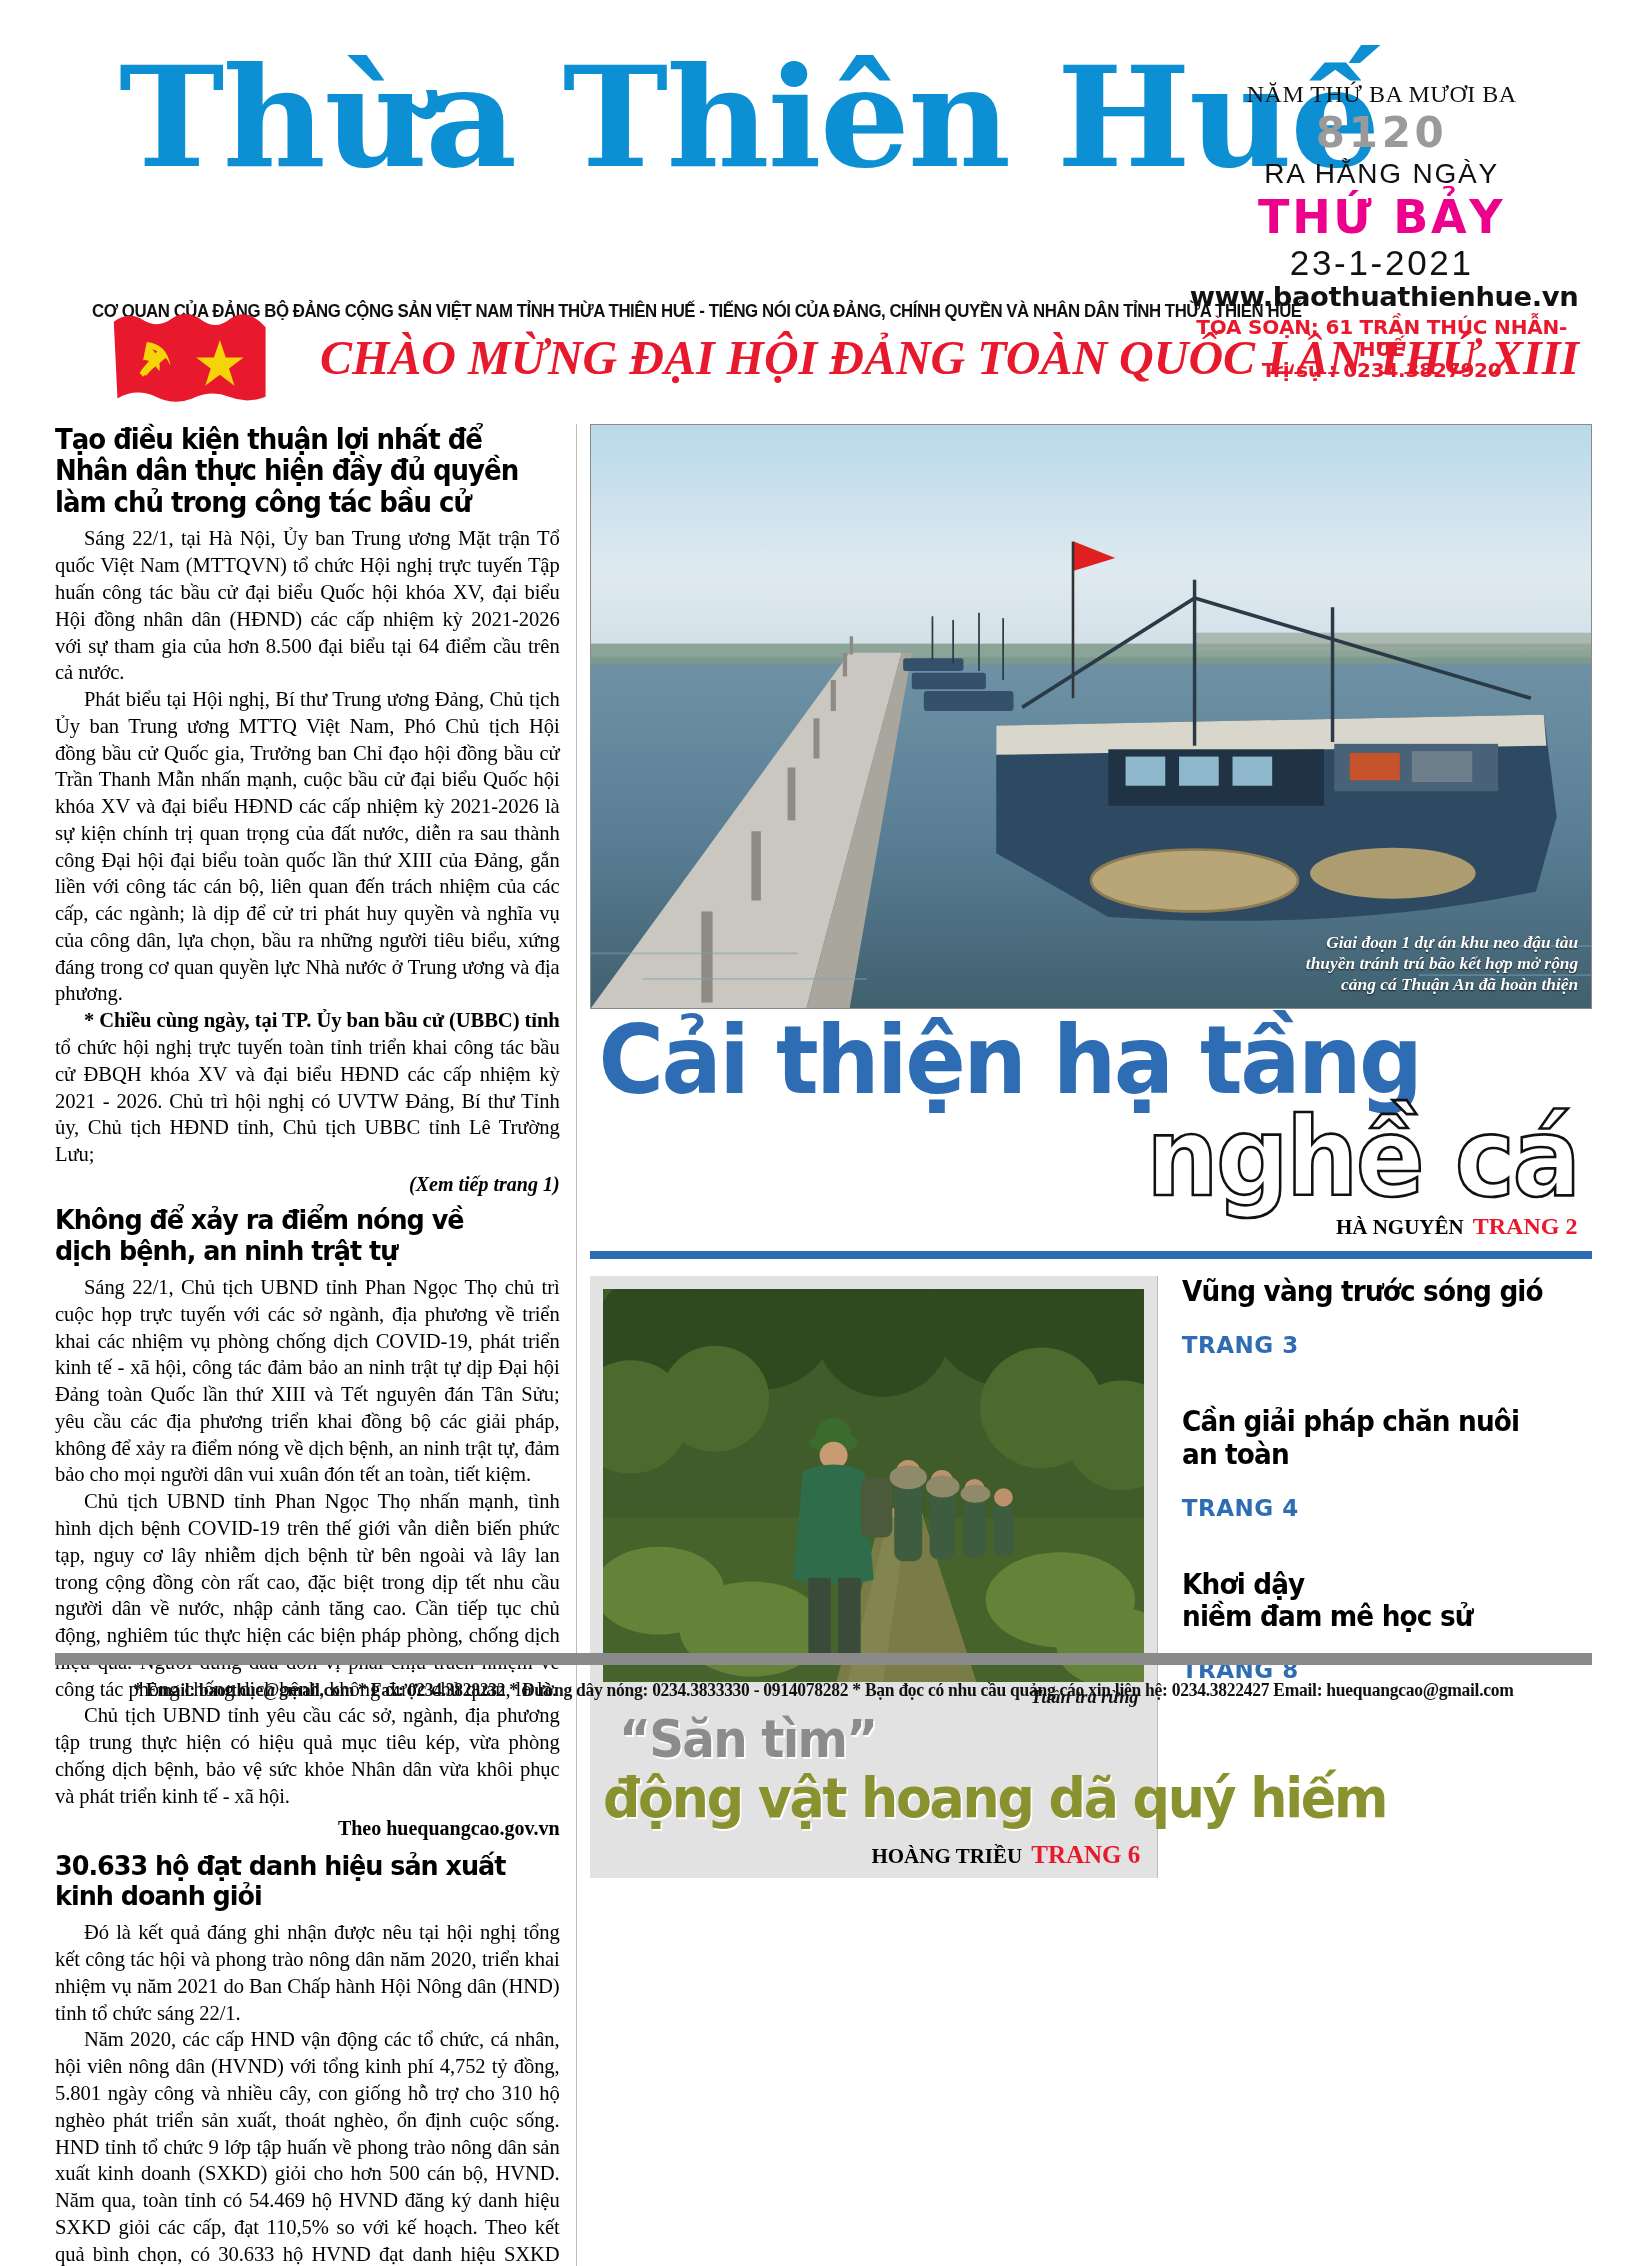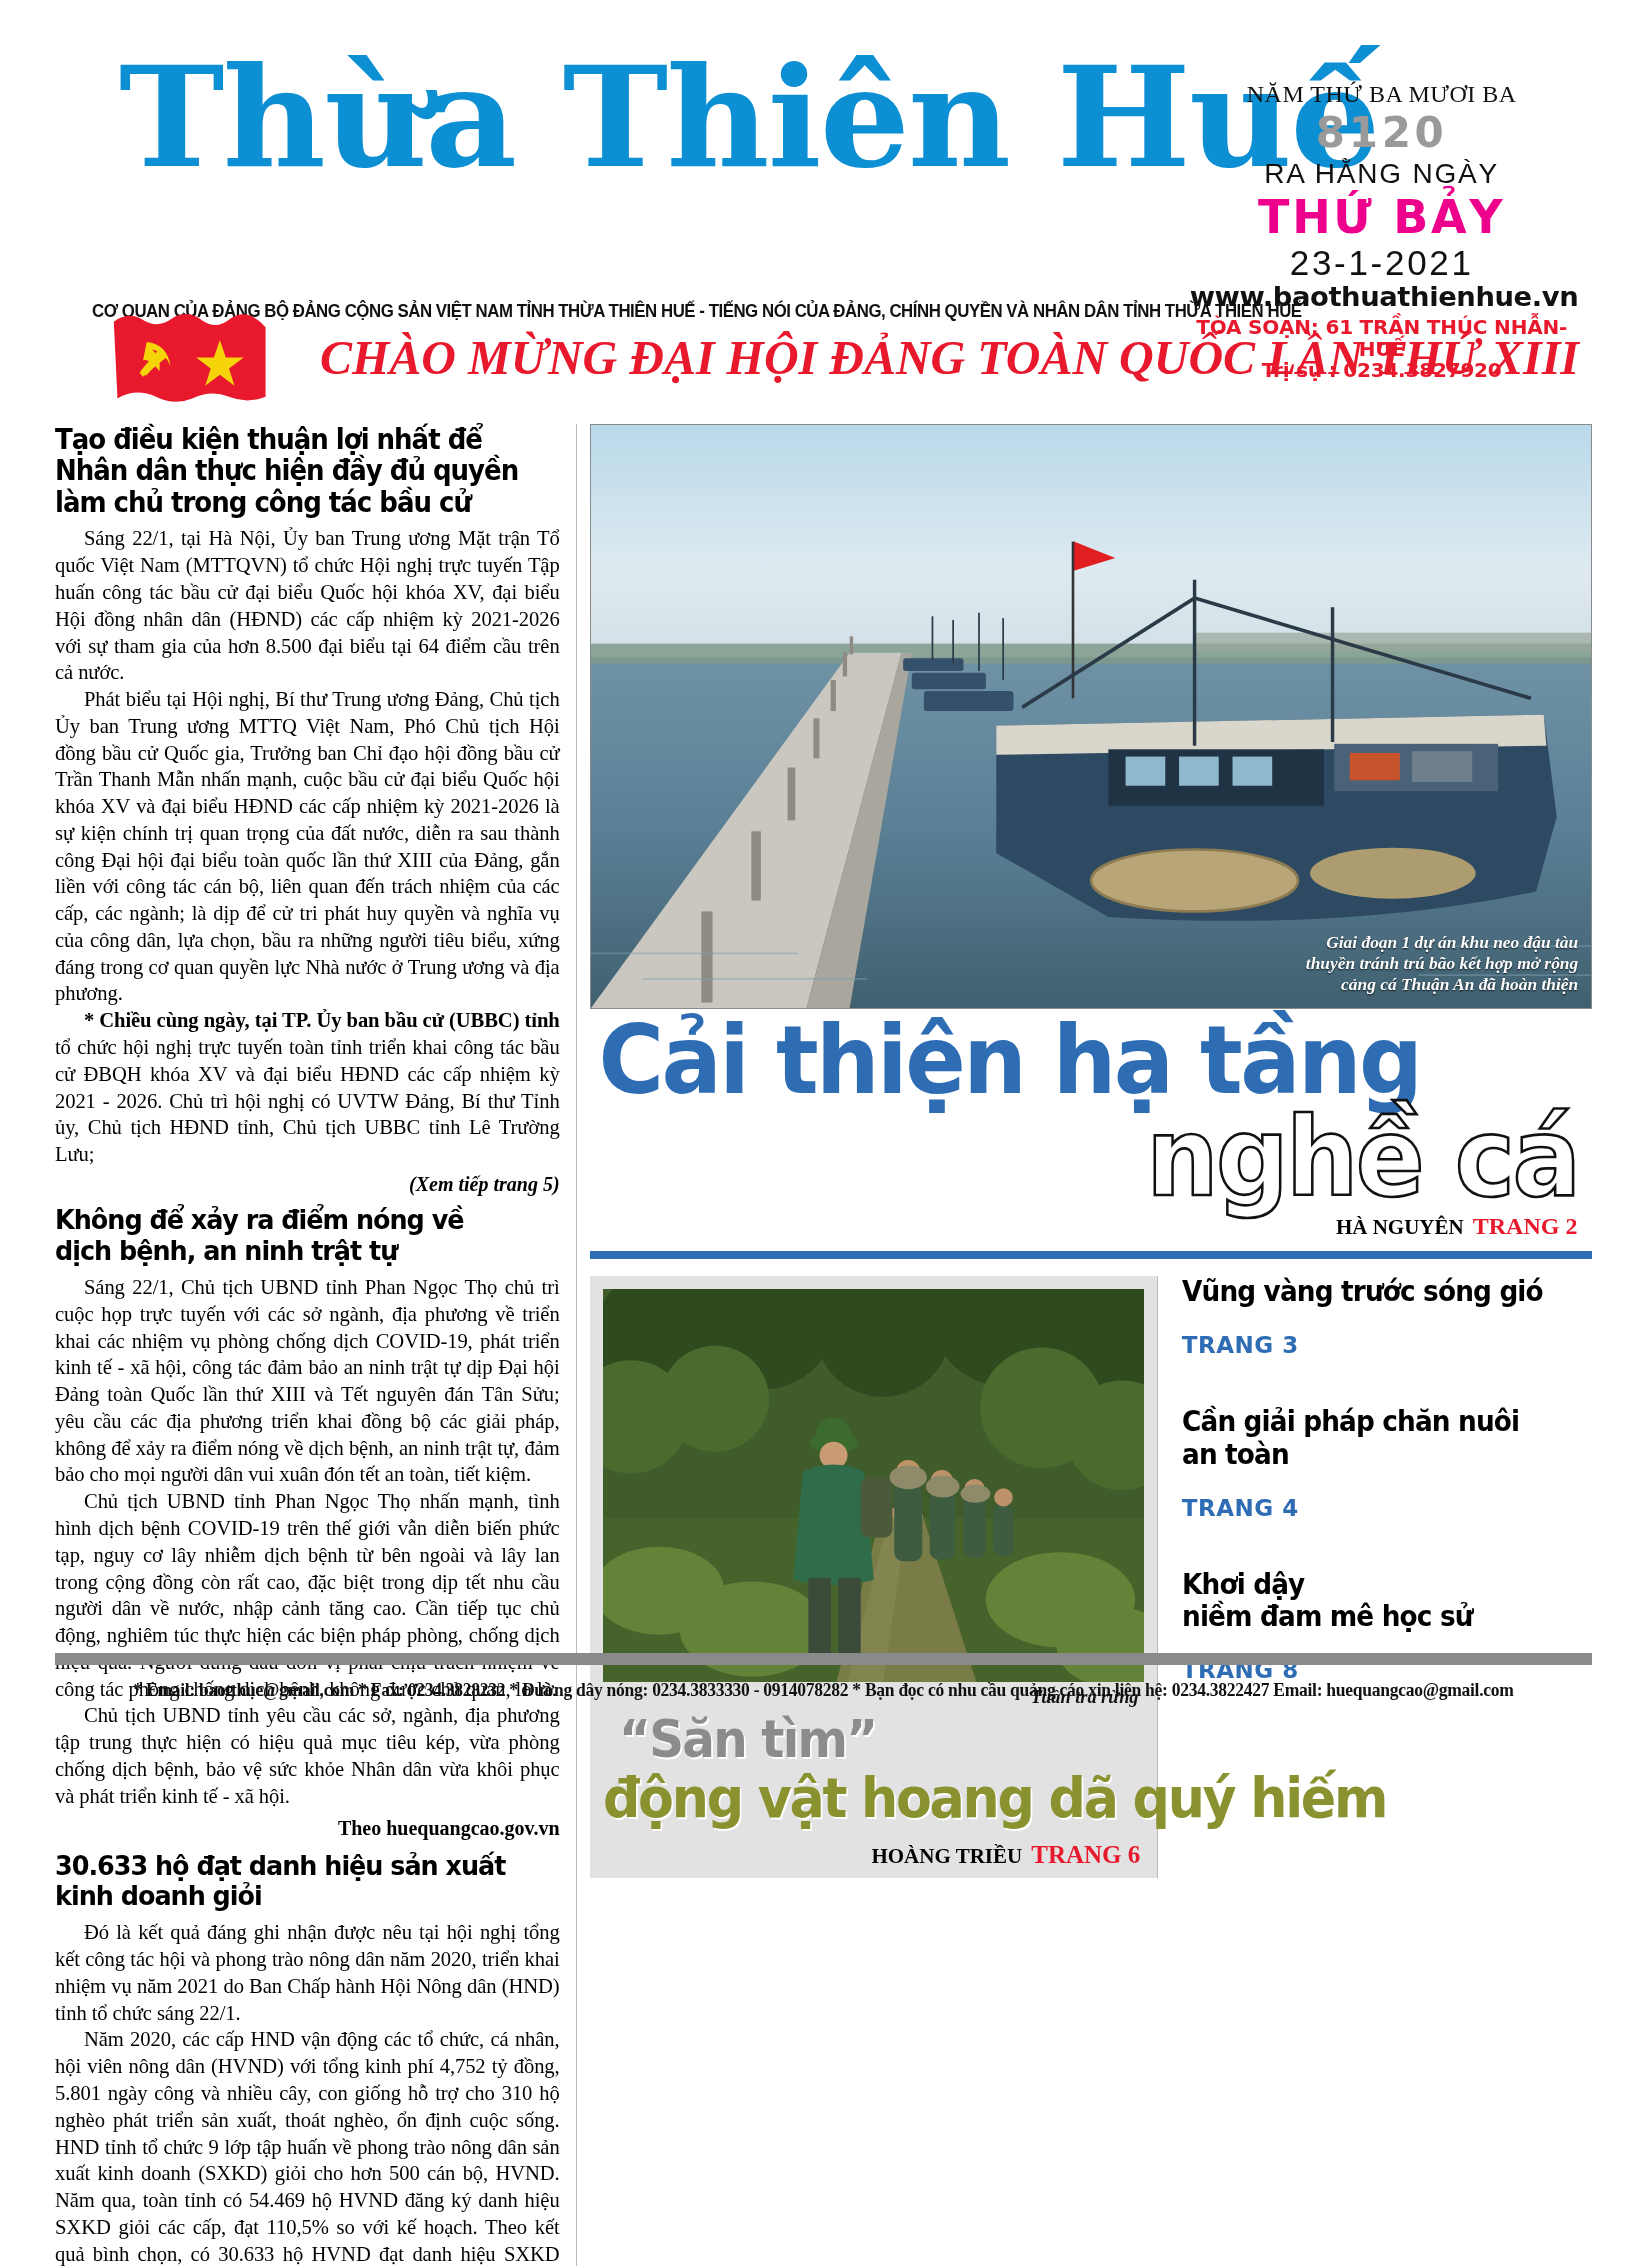--- a/index.html
+++ b/index.html
@@ -214,21 +214,21 @@
   <div class="content">
 
     <div class="col-left">
 
       <h2 class="hl">Tạo điều kiện thuận lợi nhất để Nhân dân thực hiện đầy đủ quyền làm chủ trong công tác bầu cử</h2>
       <p class="body">Sáng 22/1, tại Hà Nội, Ủy ban Trung ương Mặt trận Tổ quốc Việt Nam (MTTQVN) tổ chức Hội nghị trực tuyến Tập huấn công tác bầu cử đại biểu Quốc hội khóa XV, đại biểu Hội đồng nhân dân (HĐND) các cấp nhiệm kỳ 2021-2026 với sự tham gia của hơn 8.500 đại biểu tại 64 điểm cầu trên cả nước.</p>
       <p class="body">Phát biểu tại Hội nghị, Bí thư Trung ương Đảng, Chủ tịch Ủy ban Trung ương  MTTQ Việt Nam, Phó Chủ tịch Hội đồng bầu cử Quốc gia, Trưởng ban Chỉ đạo hội đồng bầu cử Trần Thanh Mẫn nhấn mạnh, cuộc bầu cử đại biểu Quốc hội khóa XV và đại biểu HĐND các cấp nhiệm kỳ 2021-2026 là sự kiện chính trị quan trọng của đất nước, diễn ra sau thành công Đại hội đại biểu toàn quốc lần thứ XIII của Đảng, gắn liền với công tác cán bộ, liên quan đến trách nhiệm của các cấp, các ngành; là dịp để cử tri phát huy quyền và nghĩa vụ của công dân, lựa chọn, bầu ra những người tiêu biểu, xứng đáng trong cơ quan quyền lực Nhà nước ở Trung ương và địa phương.</p>
       <p class="body">
         <b>* Chiều cùng ngày, tại TP. Ủy ban bầu cử (UBBC) tỉnh</b><span> tổ chức hội nghị trực tuyến toàn tỉnh triển khai công tác bầu cử ĐBQH khóa XV và đại biểu HĐND các cấp nhiệm kỳ 2021 - 2026. Chủ trì hội nghị có UVTW Đảng, Bí thư Tỉnh ủy, Chủ tịch HĐND tỉnh, Chủ tịch UBBC tỉnh Lê Trường Lưu;</span>
       </p>
-      <div class="jump">(Xem tiếp trang 5)</div>
+      <div class="jump">(Xem tiếp trang 1)</div>
 
       <h2 class="hl small">Không để xảy ra điểm nóng về dịch bệnh, an ninh trật tự</h2>
       <p class="body">Sáng 22/1, Chủ tịch UBND tỉnh Phan Ngọc Thọ chủ trì cuộc họp trực tuyến với các sở ngành, địa phương về triển khai các nhiệm vụ phòng chống dịch COVID-19, phát triển kinh tế - xã hội, công tác đảm bảo an ninh trật tự dịp Đại hội Đảng toàn Quốc lần thứ XIII và Tết nguyên đán Tân Sửu; yêu cầu các địa phương  triển khai đồng bộ các giải pháp, không để xảy ra điểm nóng về dịch bệnh, an ninh trật tự, đảm bảo cho mọi người dân vui xuân đón tết  an toàn, tiết kiệm.</p>
       <p class="body">Chủ tịch UBND tỉnh Phan Ngọc Thọ nhấn mạnh, tình hình dịch bệnh COVID-19 trên thế giới vẫn diễn biến phức tạp, nguy cơ lây nhiễm dịch bệnh từ bên ngoài và lây lan trong cộng đồng còn rất cao, đặc biệt trong dịp tết nhu cầu người dân về nước, nhập cảnh tăng cao. Cần tiếp tục chủ động, nghiêm túc thực hiện các biện pháp phòng, chống dịch hiệu quả. Người đứng đầu đơn vị phải chịu trách nhiệm về công tác phòng chống dịch bệnh, không được chủ quan, lơ là.</p>
       <p class="body">Chủ tịch UBND tỉnh yêu cầu các sở, ngành, địa phương tập trung thực hiện có hiệu quả mục tiêu kép, vừa phòng chống dịch bệnh, bảo vệ sức khỏe Nhân dân vừa khôi phục và phát triển kinh tế - xã hội.</p>
       <div class="credit">Theo huequangcao.gov.vn</div>
 
       <h2 class="hl small">30.633 hộ đạt danh hiệu sản xuất kinh doanh giỏi</h2>
       <p class="body">Đó là kết quả đáng ghi nhận được nêu tại hội nghị tổng kết công tác hội và phong trào nông dân năm 2020, triển khai nhiệm vụ năm 2021 do Ban Chấp hành Hội Nông dân (HND) tỉnh tổ chức sáng 22/1.</p>
       <p class="body">Năm 2020, các cấp HND vận động các tổ chức, cá nhân, hội viên nông dân (HVND) với tổng kinh phí 4,752 tỷ đồng, 5.801 ngày công và nhiều cây, con giống hỗ trợ cho 310 hộ nghèo phát triển sản xuất, thoát nghèo, ổn định cuộc sống. HND tỉnh tổ chức 9 lớp tập huấn về phong trào nông dân sản xuất kinh doanh (SXKD) giỏi cho hơn 500 cán bộ, HVND. Năm qua, toàn tỉnh có 54.469 hộ HVND đăng ký danh hiệu SXKD giỏi các cấp, đạt 110,5% so với kế hoạch. Theo kết quả bình chọn, có 30.633 hộ HVND đạt danh hiệu SXKD giỏi các cấp, đạt 100,6% chỉ tiêu giao.</p>

